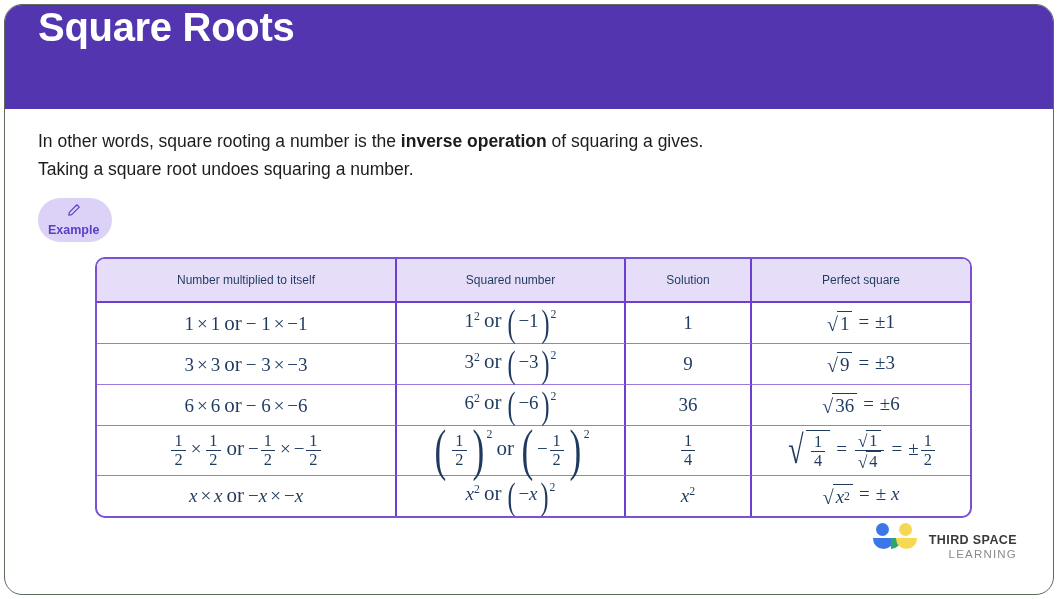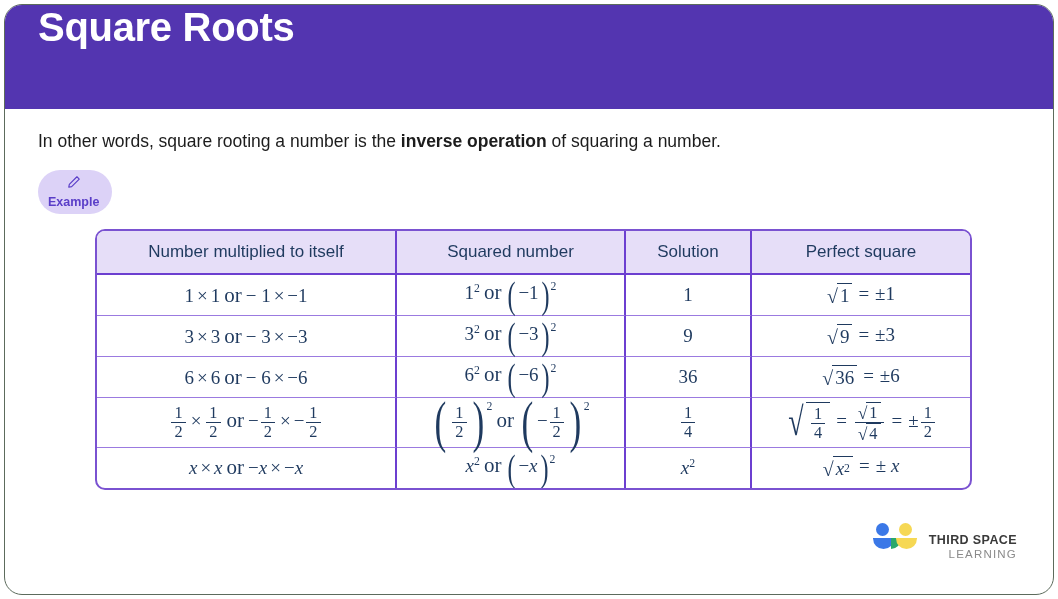--- a/index.html
+++ b/index.html
@@ -84,21 +84,21 @@
     table-layout: fixed;
     border: 2px solid #7a52d1;
     border-radius: 10px;
     overflow: hidden;
     background: #ffffff;
   }
   table.maths th {
     background: #E6DEF8;
     color: #1f3a5f;
     font-weight: normal;
-    font-size: 17px;
+    font-size: 12px;
     font-family: "Liberation Sans", sans-serif;
     height: 40px;
     border-right: 2px solid #6c3fd0;
     border-bottom: 2px solid #6c3fd0;
   }
   table.maths th:last-child { border-right: none; }
   table.maths td {
     border-right: 2px solid #6c3fd0;
     border-bottom: 1.5px solid #9b7ae0;
     color: #1f3a5f;
@@ -203,21 +203,22 @@
 <div class="card">
 
   <div class="banner">
     <div class="banner-title">Square Roots</div>
   </div>
 
   <div class="content">
 
     
     <div class="intro">
-      <div><span>In other words, square rooting a number is the </span><b>inverse operation</b><span> of squaring a number.</span></div>
+      <div><span>In other words, square rooting a number is the </span><b>inverse operation</b><span> of squaring a gives.</span></div>
+      <div>Taking a square root undoes squaring a number.</div>
     </div>
 
     
     <div class="pill">
       <span>
         <svg width="14" height="14" viewBox="0 0 24 24" fill="none" stroke="#5a3ec8" stroke-width="2" stroke-linecap="round" stroke-linejoin="round">
           <path d="M17 3l4 4L8 20l-5 1 1-5z"></path>
         </svg>
       </span>
       <span>Example</span>

